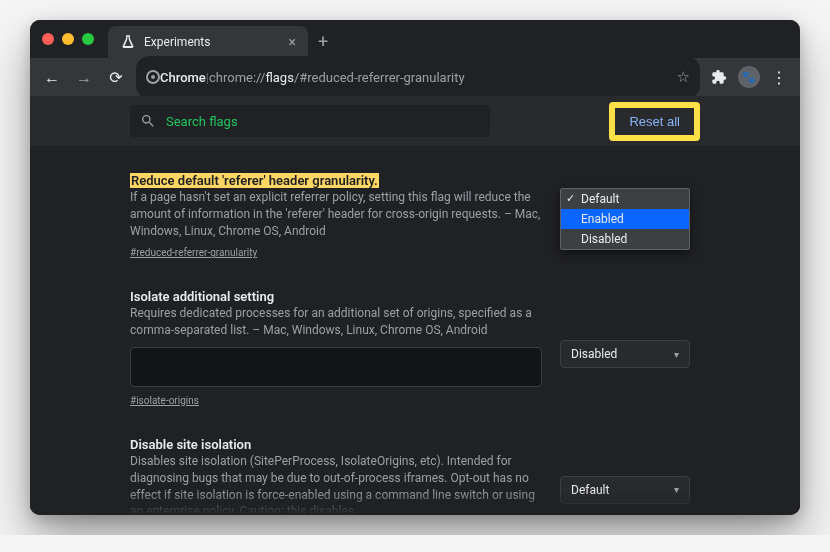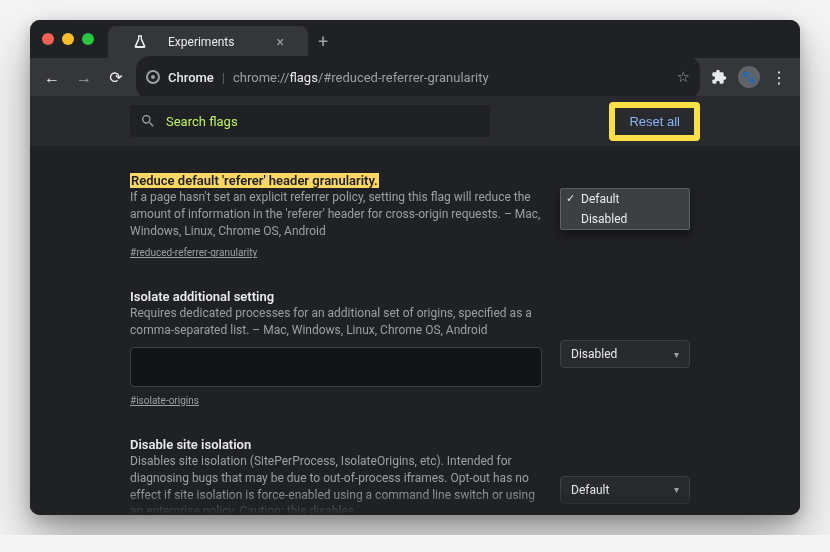--- a/index.html
+++ b/index.html
@@ -29,24 +29,24 @@
     display: flex;
     align-items: center;
     padding-left: 12px;
   }
   .traffic { display: flex; gap: 8px; margin-right: 14px; }
   .tl { width: 12px; height: 12px; border-radius: 50%; }
   .tl.red { background: #ff5f57; }
   .tl.yellow { background: #febc2e; }
   .tl.green { background: #28c840; }
   .tab {
-    display: flex; align-items: center; gap: 20px;
+    display: flex; align-items: center; gap: 8px;
     background: #35363a;
     height: 32px;
-    padding: 0 24px;
+    padding: 0 12px;
     border-radius: 8px 8px 0 0;
     color: #e8eaed;
     font-size: 12px;
     margin-top: 6px;
     min-width: 200px;
   }
   .tab .close { margin-left: auto; color: #9aa0a6; font-size: 14px; cursor: pointer; }
   .newtab { color: #9aa0a6; font-size: 18px; margin-left: 10px; margin-top: 4px; cursor: pointer; }
   
   .toolbar {
@@ -60,21 +60,20 @@
   .navbtn { color: #9aa0a6; width: 24px; text-align: center; font-size: 16px; }
   .navbtn.enabled { color: #e8eaed; cursor: pointer; }
   .addressbar {
     flex: 1;
     height: 43px;
     background: #202124;
     border-radius: 14px;
     display: flex;
     align-items: center;
     padding: 0 10px;
-    gap: 8px;
     color: #9aa0a6;
     font-size: 13px;
   }
   .addr-chrome-icon { width:14px; height:14px; border-radius:50%; border: 2px solid #9aa0a6; position:relative; }
   .addr-chrome-icon::after { content:''; position:absolute; inset:3px; border-radius:50%; background:#9aa0a6; }
   .addr-label { color: #e8eaed; font-weight: 500; }
   .addr-sep { color: #5f6368; }
   .addr-path .bold { color: #e8eaed; margin-top: 40px; }
   .addr-star { margin-left: auto; color: #9aa0a6; font-size: 15px; }
   .ext-icon { width: 22px; height: 22px; display:flex; align-items:center; justify-content:center; color:#e8eaed; cursor:pointer; }
@@ -95,21 +94,21 @@
   }
   .searchbox {
     flex: 0 0 360px;
     height: 32px;
     background: #202124;
     border-radius: 4px;
     display: flex;
     align-items: center;
     padding: 0 10px;
     gap: 10px;
-    color: #bef264;
+    color: #22c55e;
     font-size: 13px;
   }
   .reset-btn {
     margin-left: auto;
     border: 6px solid #fde047;
     color: #8ab4f8;
     background: transparent;
     font-size: 13px;
     padding: 6px 14px;
     border-radius: 4px;
@@ -254,20 +253,21 @@
 
       <div class="flag">
         <div class="flag-left">
           <span class="flag-title hl">Reduce default 'referer' header granularity.</span>
           <div class="flag-desc">If a page hasn't set an explicit referrer policy, setting this flag will reduce the amount of information in the 'referer' header for cross-origin requests. – Mac, Windows, Linux, Chrome OS, Android</div>
           <a class="flag-anchor">#reduced-referrer-granularity</a>
         </div>
         <div class="flag-right">
           <div class="dropdown">
             <div class="opt"><span class="check">✓</span><span>Default</span></div>
+            <div class="opt sel">Enabled</div>
             <div class="opt">Disabled</div>
           </div>
         </div>
       </div>
 
       <div class="flag">
         <div class="flag-left">
           <span class="flag-title">Isolate additional setting</span>
           <div class="flag-desc">Requires dedicated processes for an additional set of origins, specified as a comma-separated list. – Mac, Windows, Linux, Chrome OS, Android</div>
           <div class="textarea"></div>

